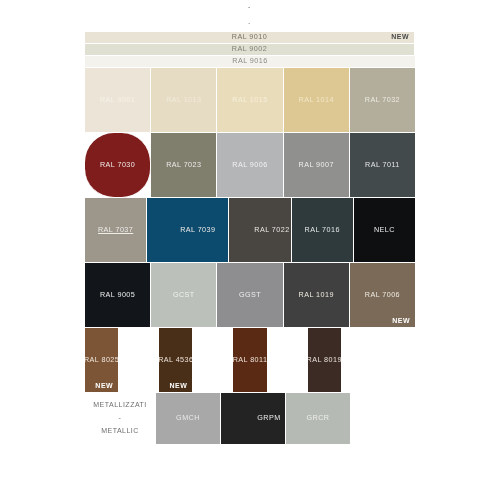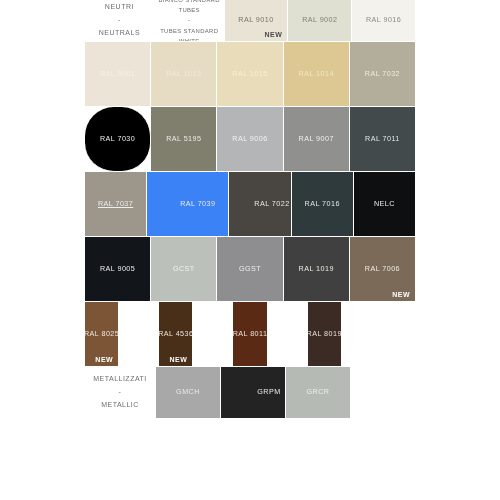--- a/index.html
+++ b/index.html
@@ -59,21 +59,21 @@
     font-size:7px;
     font-weight:bold;
     letter-spacing:0.5px;
   }
   .empty{background:#ffffff;}
 </style>
 </head>
 <body>
 
 <div id="chart">
-    <div class="row" style="height: 42px;">
+    <div class="row" style="height: 68px; flex-direction: column;">
       <div class="cell cat-cell">
         <div class="cat-text">NEUTRI</div>
         <div class="cat-text">-</div>
         <div class="cat-text">NEUTRALS</div>
       </div>
       <div class="cell cat-cell">
         <div class="cat-text small">BIANCO STANDARD</div>
         <div class="cat-text small">TUBES</div>
         <div class="cat-text small">-</div>
         <div class="cat-text small">TUBES STANDARD</div>
@@ -101,41 +101,41 @@
         <span class="swatch-label" style="color: rgb(246, 239, 219);">RAL 1015</span>
       </div>
       <div class="cell" style="background: rgb(221, 200, 147);">
         <span class="swatch-label" style="color: rgb(242, 230, 198);">RAL 1014</span>
       </div>
       <div class="cell" style="background: rgb(179, 174, 155);">
         <span class="swatch-label" style="color: rgb(236, 235, 226);">RAL 7032</span>
       </div>
     </div>
     <div class="row" style="height: 65px;">
-      <div class="cell" style="background: #000000; border-radius: 29px;">
+      <div class="cell" style="background: #7f1d1d; border-radius: 29px;">
         <span class="swatch-label" style="color: rgb(238, 236, 230);">RAL 7030</span>
       </div>
       <div class="cell" style="background: rgb(128, 126, 109);">
-        <span class="swatch-label" style="color: rgb(236, 236, 234);">RAL 5195</span>
+        <span class="swatch-label" style="color: rgb(236, 236, 234);">RAL 7023</span>
       </div>
       <div class="cell" style="background: rgb(180, 181, 183);">
         <span class="swatch-label" style="color: rgb(242, 242, 242);">RAL 9006</span>
       </div>
       <div class="cell" style="background: rgb(144, 145, 143);">
         <span class="swatch-label" style="color: rgb(238, 238, 238);">RAL 9007</span>
       </div>
       <div class="cell" style="background: rgb(66, 74, 76);">
         <span class="swatch-label" style="color: rgb(230, 231, 230);">RAL 7011</span>
       </div>
     </div>
     <div class="row" style="height: 65px;">
       <div class="cell" style="background: rgb(156, 150, 139);">
         <span class="swatch-label" style="color: rgb(239, 238, 235); text-decoration: underline;">RAL 7037</span>
       </div>
-      <div class="cell" style="background: #3b82f6; padding-left: 20px;">
+      <div class="cell" style="background: #0c4a6e; padding-left: 20px;">
         <span class="swatch-label" style="color: rgb(236, 234, 230);">RAL 7039</span>
       </div>
       <div class="cell" style="background: rgb(73, 70, 65);">
         <span class="swatch-label" style="color: rgb(232, 231, 228); padding-left: 24px;">RAL 7022</span>
       </div>
       <div class="cell" style="background: rgb(46, 58, 60);">
         <span class="swatch-label" style="color: rgb(228, 230, 230);">RAL 7016</span>
       </div>
       <div class="cell" style="background: rgb(13, 15, 16);">
         <span class="swatch-label" style="color: rgb(237, 237, 237);">NELC</span>

